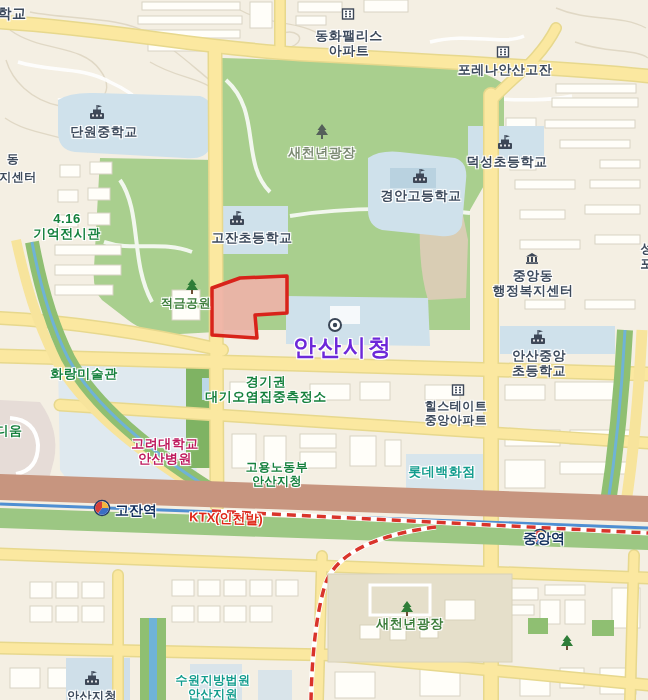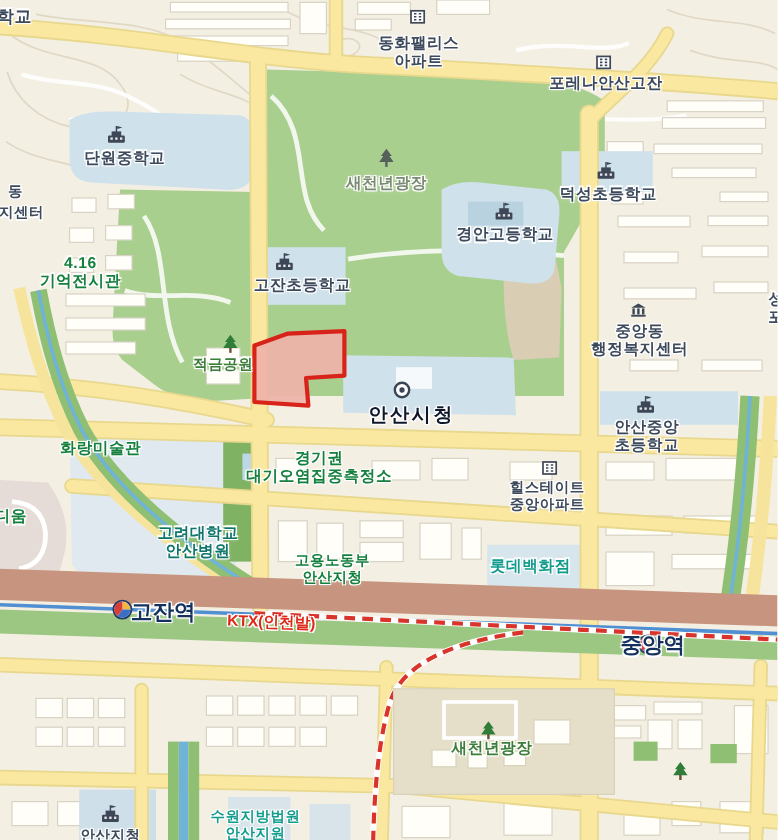--- a/index.html
+++ b/index.html
@@ -15,23 +15,23 @@
     white-space:pre-line;text-align:center;line-height:1.15;letter-spacing:.5px;
     text-shadow:-1px -1px 0 #fff,1px -1px 0 #fff,-1px 1px 0 #fff,1px 1px 0 #fff,0 0 3px #fff;
     z-index:5;pointer-events:none;
   }
   .fs13{font-size:13px}
   .fs14{font-size:14px}
   .c-gray{color:#15803d}
   .c-green{color:#3c7d3a}
   .c-parkgray{color:#7b8a72}
   .c-teal{color:#129c8d}
-  .c-hospital{color:#0f766e}
-  .c-navy{color:#14315e;font-size:18px;letter-spacing:0}
-  .city-hall-label{font-size:16px;color:#0f172a;letter-spacing:2px}
+  .c-hospital{color:#be185d}
+  .c-navy{color:#14315e;font-size:14px;letter-spacing:0}
+  .city-hall-label{font-size:23px;color:#6d28d9;letter-spacing:2px}
   .subject-label{
     font-size:31px;color:#e8150d;font-weight:800;letter-spacing:4px;
     text-shadow:none;-webkit-text-stroke:1.2px #bb0b03;z-index:7;
   }
   .under-subject{z-index:4}
   .ktx-label{color:#e02818;font-size:13px;letter-spacing:0;
     transform:translate(-50%,-50%) rotate(2deg);
     text-shadow:-1px -1px 0 #fff,1px -1px 0 #fff,-1px 1px 0 #fff,1px 1px 0 #fff;}
   .icon{position:absolute;transform:translate(-50%,-50%);z-index:4;line-height:0;pointer-events:none;}
 </style>

